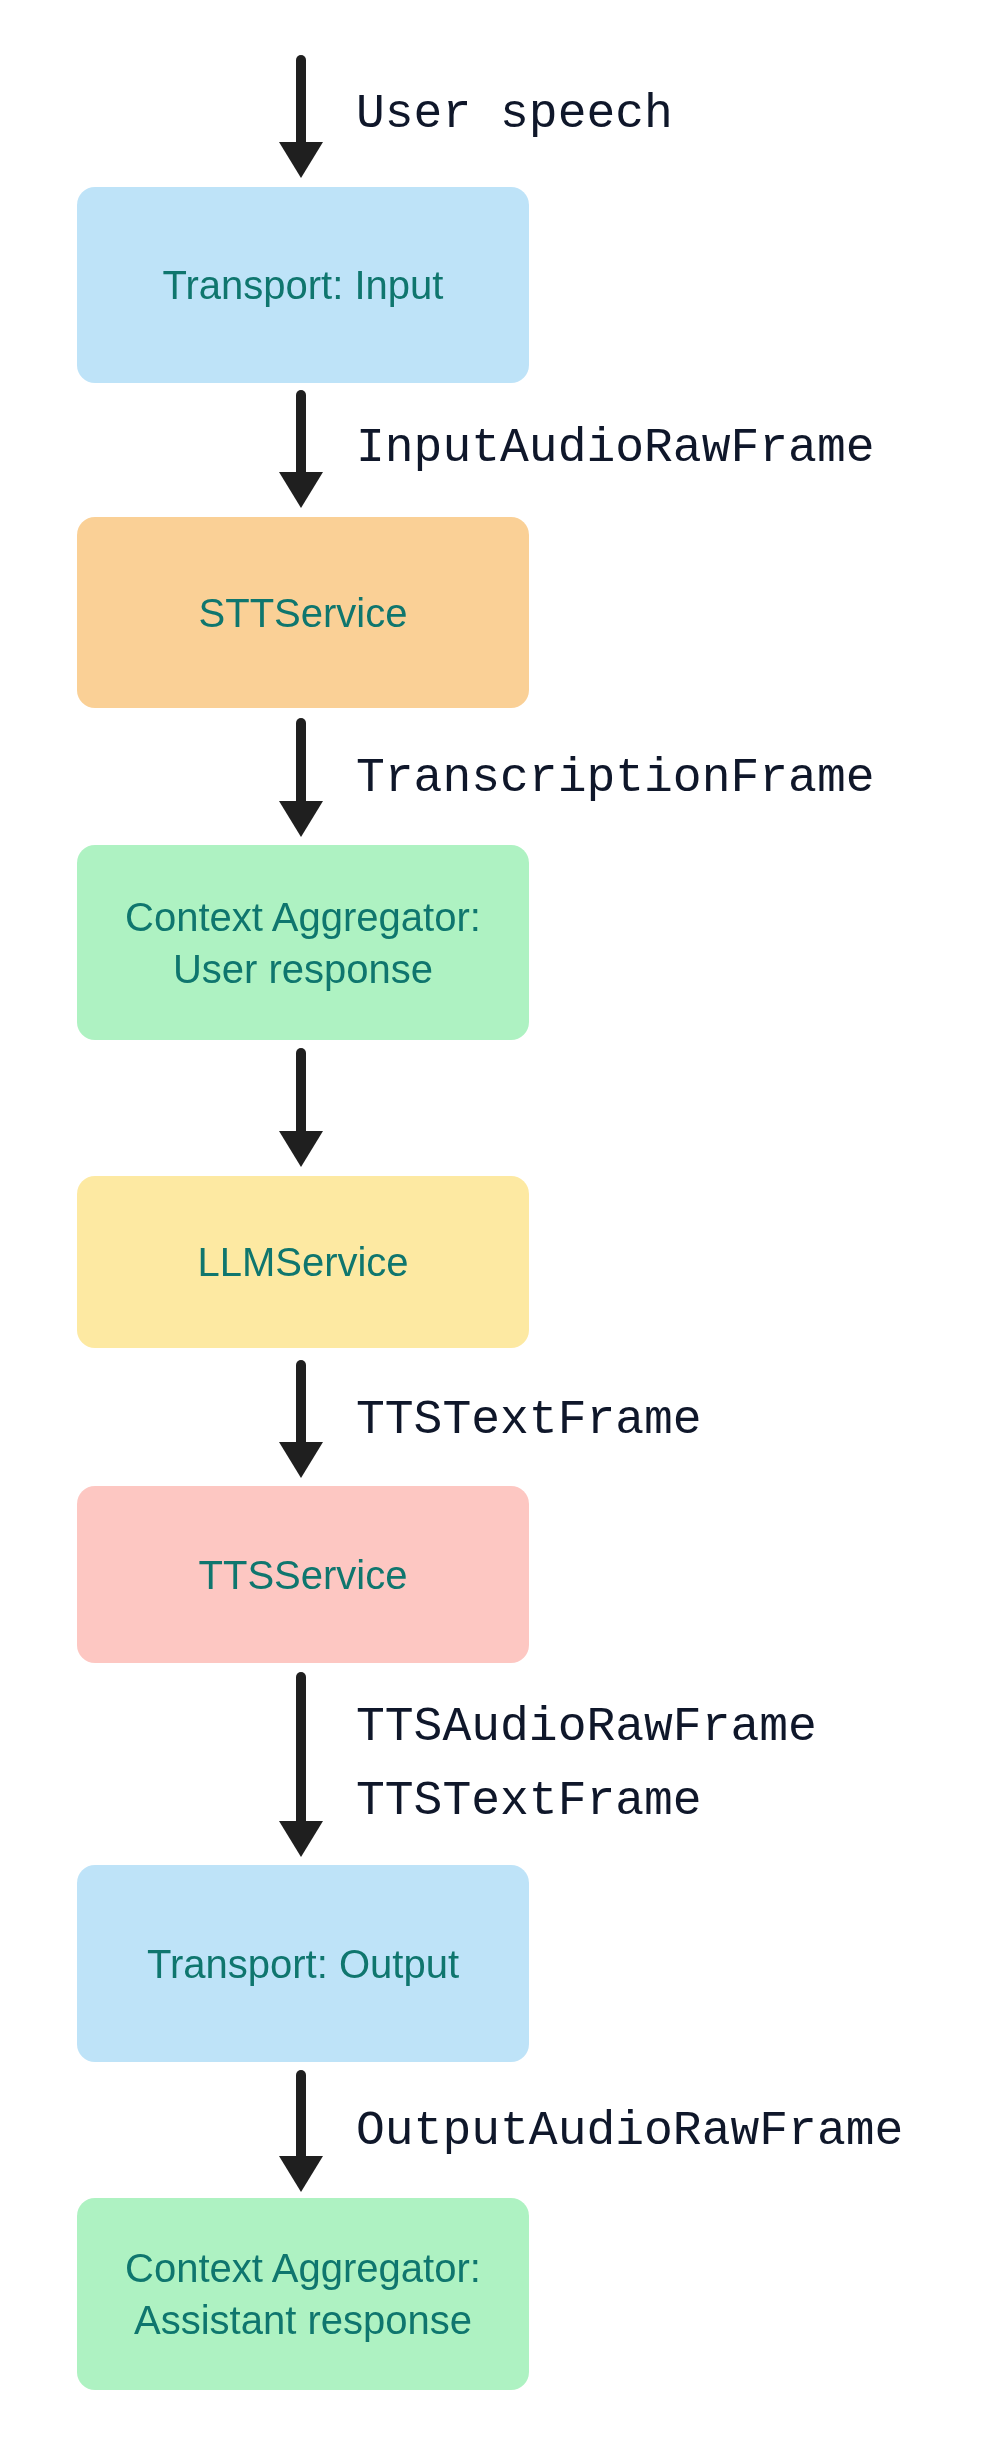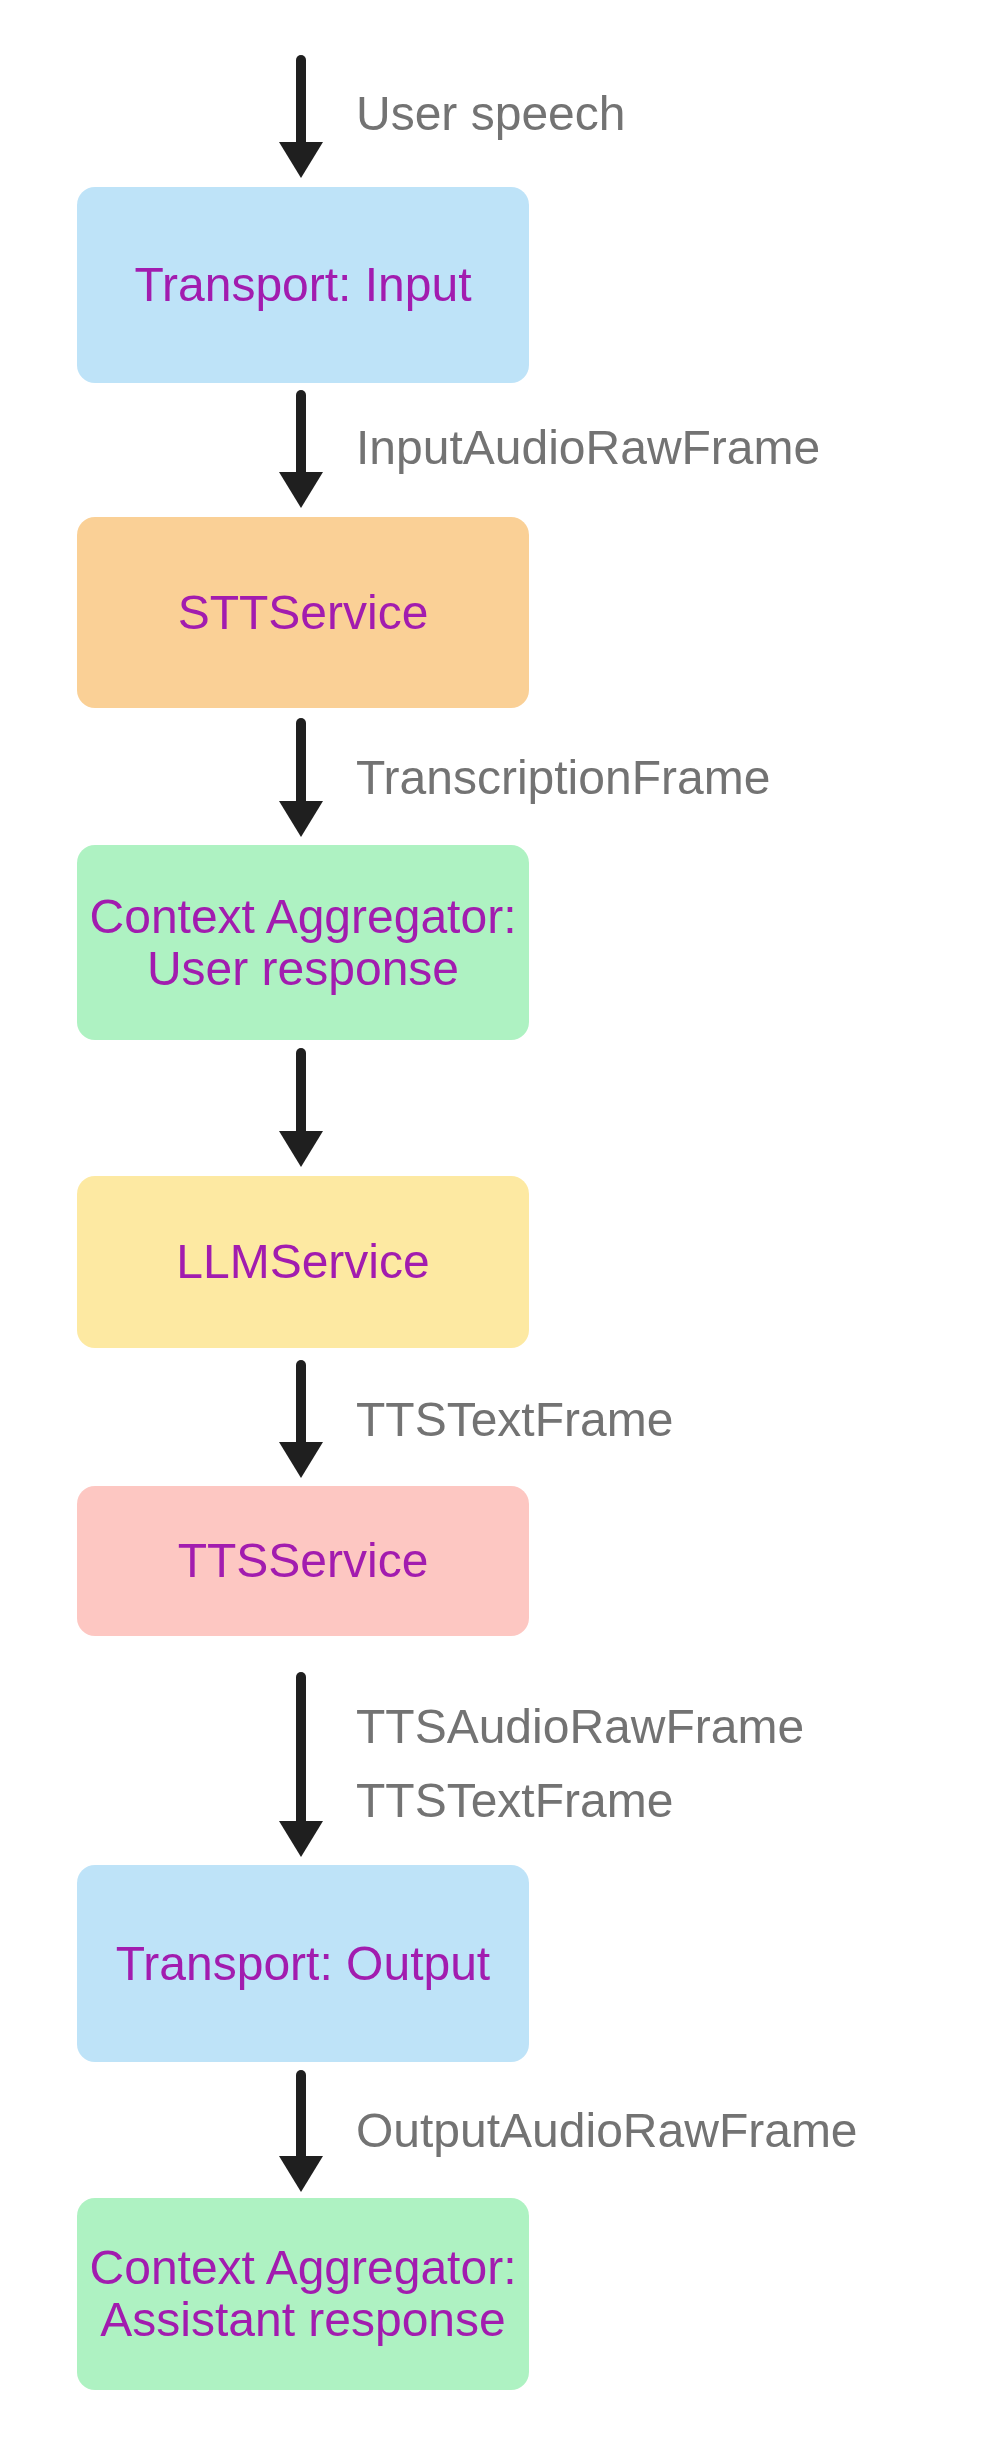--- a/index.html
+++ b/index.html
@@ -17,24 +17,24 @@
     left: 77px;
     width: 452px;
     border-radius: 18px;
     display: flex;
     flex-direction: column;
     align-items: center;
     justify-content: center;
     text-align: center;
   }
   .node-label {
-    font-size: 48px;
+    font-size: 40px;
     line-height: 52px;
     font-weight: 500;
-    color: #a21caf;
+    color: #0f766e;
     white-space: nowrap;
   }
   .arrow {
     position: absolute;
     left: 279px;
     width: 44px;
     display: flex;
     flex-direction: column;
     align-items: center;
   }
@@ -51,22 +51,23 @@
     border-left: 22px solid transparent;
     border-right: 22px solid transparent;
     border-top: 36px solid #1f1f1f;
   }
   .flow-label {
     position: absolute;
     left: 356px;
     font-size: 48px;
     line-height: 74px;
     font-weight: 500;
-    color: #737373;
+    color: #0f172a;
     white-space: nowrap;
+    font-family: Liberation Mono, monospace;
   }
 </style>
 </head>
 <body>
 
 <div class="canvas">
 
   <div class="arrow" style="top:55px;height:123px">
     <div class="arrow-shaft"></div>
     <div class="arrow-head"></div>
@@ -106,21 +107,21 @@
   <section class="node" style="top: 1176px; height: 172px; background: rgb(253, 233, 162);">
     <div class="node-label">LLMService</div>
   </section>
 
   <div class="arrow" style="top:1360px;height:118px">
     <div class="arrow-shaft"></div>
     <div class="arrow-head"></div>
   </div>
   <div class="flow-label" style="top:1383px">TTSTextFrame</div>
 
-  <section class="node" style="top: 1486px; height: 150px; background: rgb(253, 199, 194);">
+  <section class="node" style="top: 1486px; height: 177px; background: rgb(253, 199, 194);">
     <div class="node-label">TTSService</div>
   </section>
 
   <div class="arrow" style="top:1672px;height:185px">
     <div class="arrow-shaft"></div>
     <div class="arrow-head"></div>
   </div>
   <div class="flow-label" style="top:1690px">
     <div>TTSAudioRawFrame</div>
     <div>TTSTextFrame</div>

